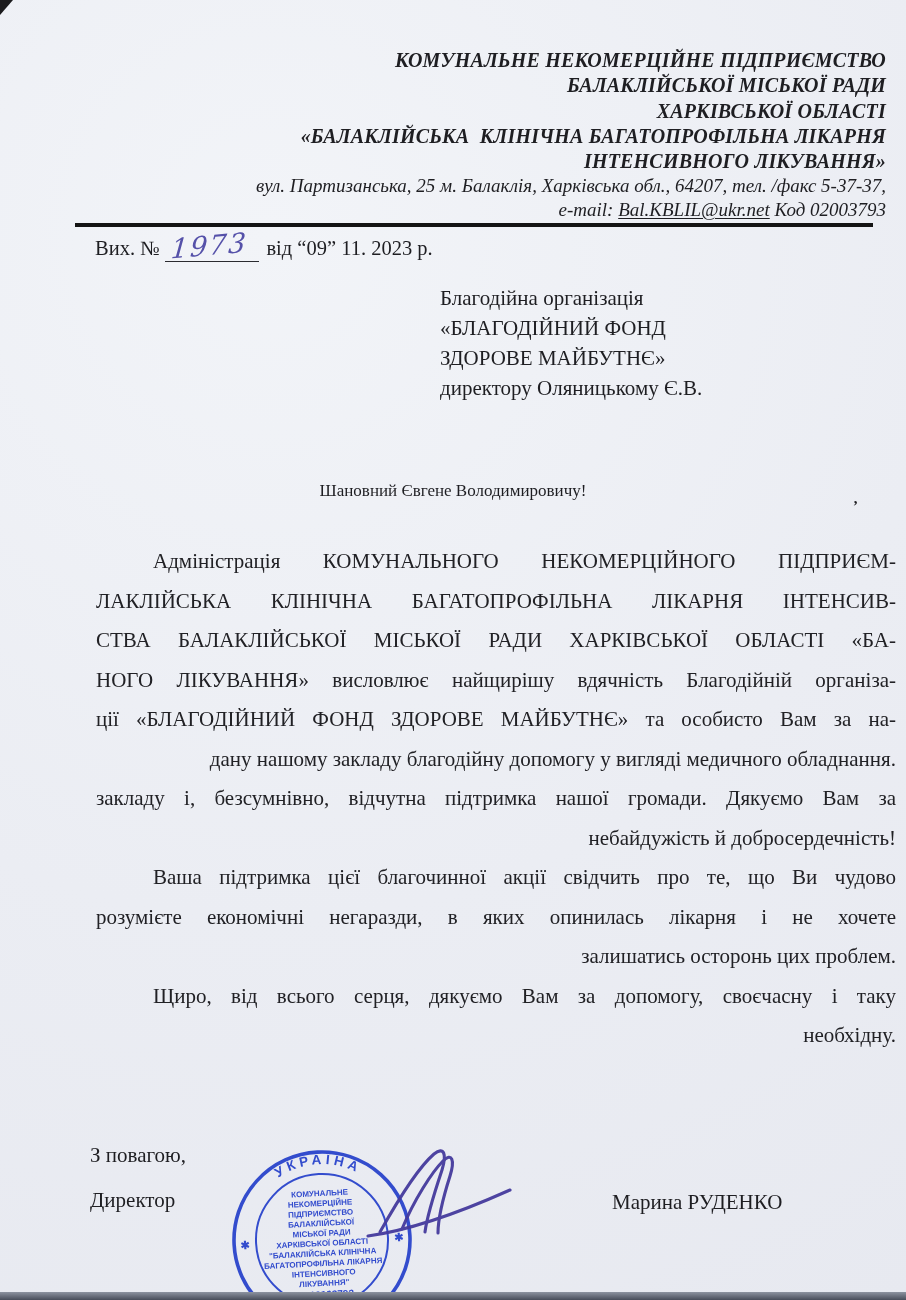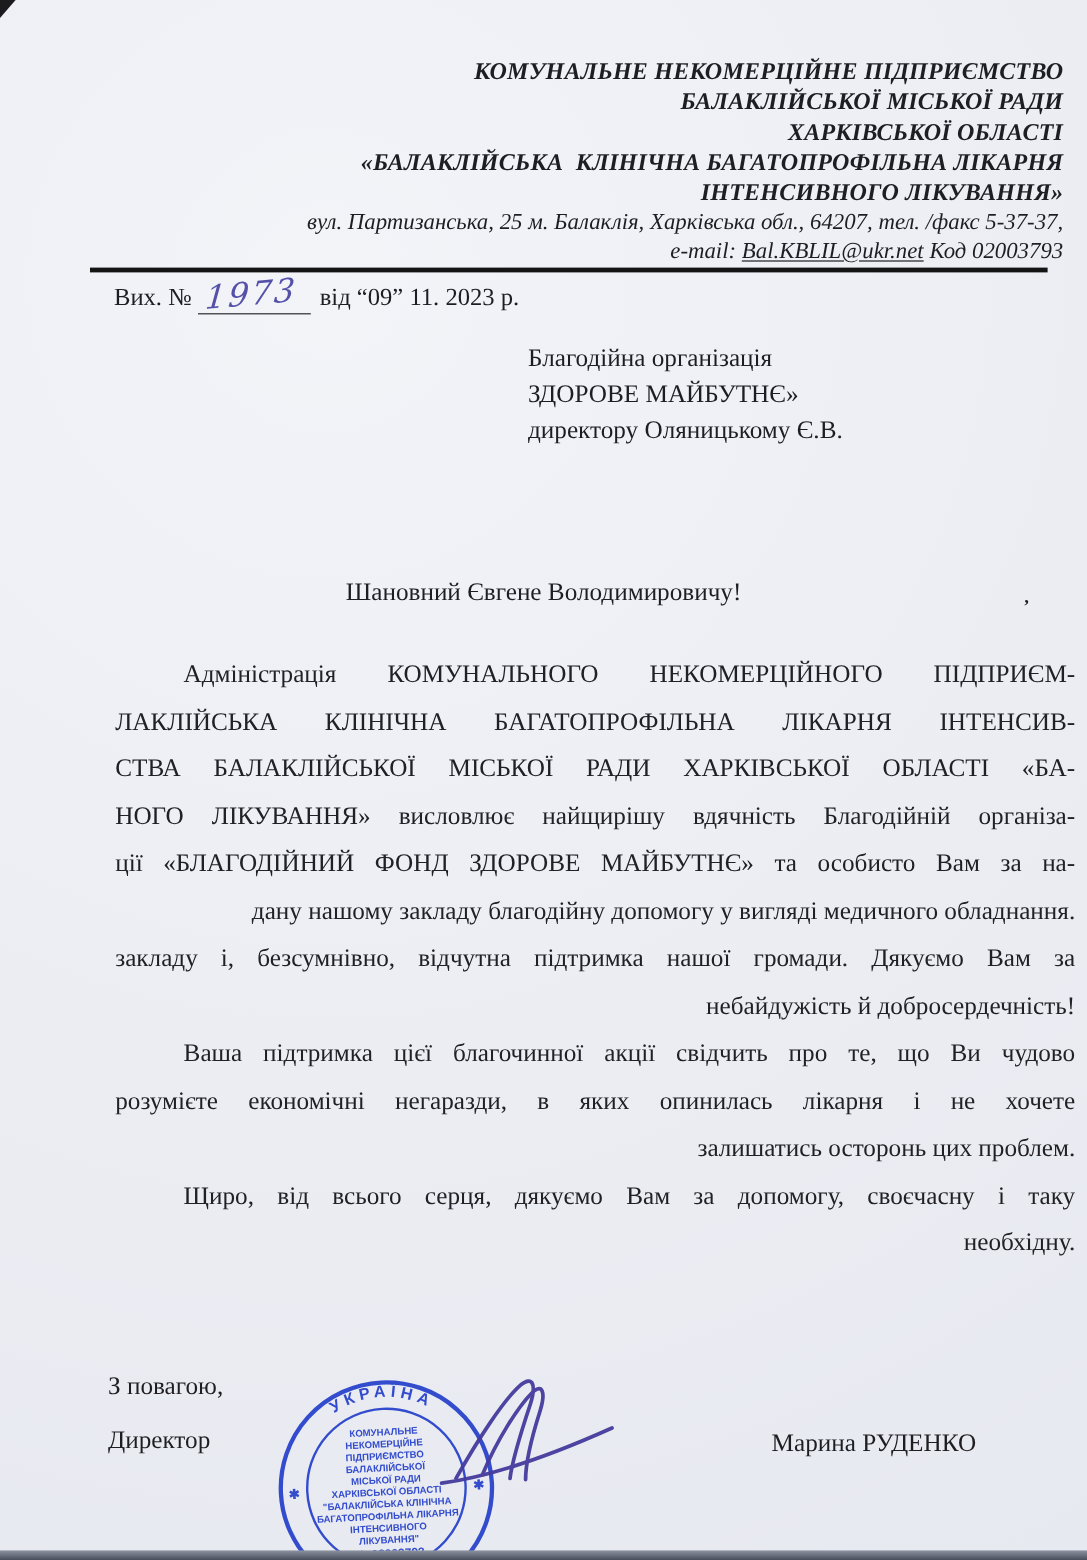--- a/index.html
+++ b/index.html
@@ -29,32 +29,32 @@
   
   .ref-line { position:absolute; top:236px; left:95px; font-size:20.5px; white-space:nowrap; }
   .hand-wrap { display:inline-block; border-bottom:1.6px solid #2b2b30; padding:0 12px 1px 6px; margin:0 7px 0 5px; }
   .hand-number { font-family:"DejaVu Serif", serif; font-style:italic; font-size:27px;
     color:#5551a9; display:inline-block; transform:rotate(-5deg) skewX(-10deg);
     letter-spacing:2px; line-height:20px; }
 
   
   .recipient { position:absolute; top:283px; left:440px; font-size:21px; line-height:30px; }
 
-  .salutation { position:absolute; top:481px; left:20px; width:866px; text-align:center; font-size:21px; }
+  .salutation { position:absolute; top:481px; left:20px; width:866px; text-align:center; font-size:17px; }
 
   
   .letter-body { position:absolute; top:542px; left:76px; width:800px; font-size:21px; line-height:39.5px; color:#212125;margin-left:20px; }
   .body-line { height:39.5px; overflow:visible;text-align:right; }
   .body-line.just { text-align:justify; text-align-last:justify; }
   .body-line.first { text-indent:57px; }
 
   
   .regards  { position:absolute; top:1143px; left:90px;  font-size:21px; }
   .director { position:absolute; top:1188px; left:90px;  font-size:21px; }
-  .sig-name { position:absolute; top:1190px; left:612px; font-size:21px;margin-left:31px; }
+  .sig-name { position:absolute; top:1190px; left:612px; font-size:21px; }
 
   
   .stamp-svg { position:absolute; left:222px; top:1146px; width:200px; height:200px; opacity:0.93; }
   .stamp-svg text { font-family:"Liberation Sans", sans-serif; font-weight:bold; fill:#2641cb; }
   .sig-svg { position:absolute; left:350px; top:1128px; width:290px; height:120px; }
 </style>
 </head>
 <body>
 
 <div class="page">
@@ -71,20 +71,21 @@
     <div class="addr-line">вул. Партизанська, 25 м. Балаклія, Харківська обл., 64207, тел. /факс 5-37-37,</div>
     <div class="addr-line"><span>e-mail: </span><span class="email">Bal.KBLIL@ukr.net</span><span> Код 02003793</span></div>
   </div>
 
   <div class="rule"></div>
 
   <div class="ref-line"><span>Вих. №</span><span class="hand-wrap"><span class="hand-number">1973</span></span><span>від “09” 11. 2023 р.</span></div>
 
   <div class="recipient">
     <div>Благодійна організація</div>
+    <div>«БЛАГОДІЙНИЙ ФОНД</div>
     <div>ЗДОРОВЕ МАЙБУТНЄ»</div>
     <div>директору Оляницькому Є.В.</div>
   </div>
 
   <div class="salutation">Шановний Євгене Володимировичу!</div>
 
   <div class="letter-body">
       <div class="body-line first just">Адміністрація КОМУНАЛЬНОГО НЕКОМЕРЦІЙНОГО ПІДПРИЄМ-</div>
       <div class="body-line just">ЛАКЛІЙСЬКА КЛІНІЧНА БАГАТОПРОФІЛЬНА ЛІКАРНЯ ІНТЕНСИВ-</div>
       <div class="body-line just">СТВА БАЛАКЛІЙСЬКОЇ МІСЬКОЇ РАДИ ХАРКІВСЬКОЇ ОБЛАСТІ «БА-</div>

